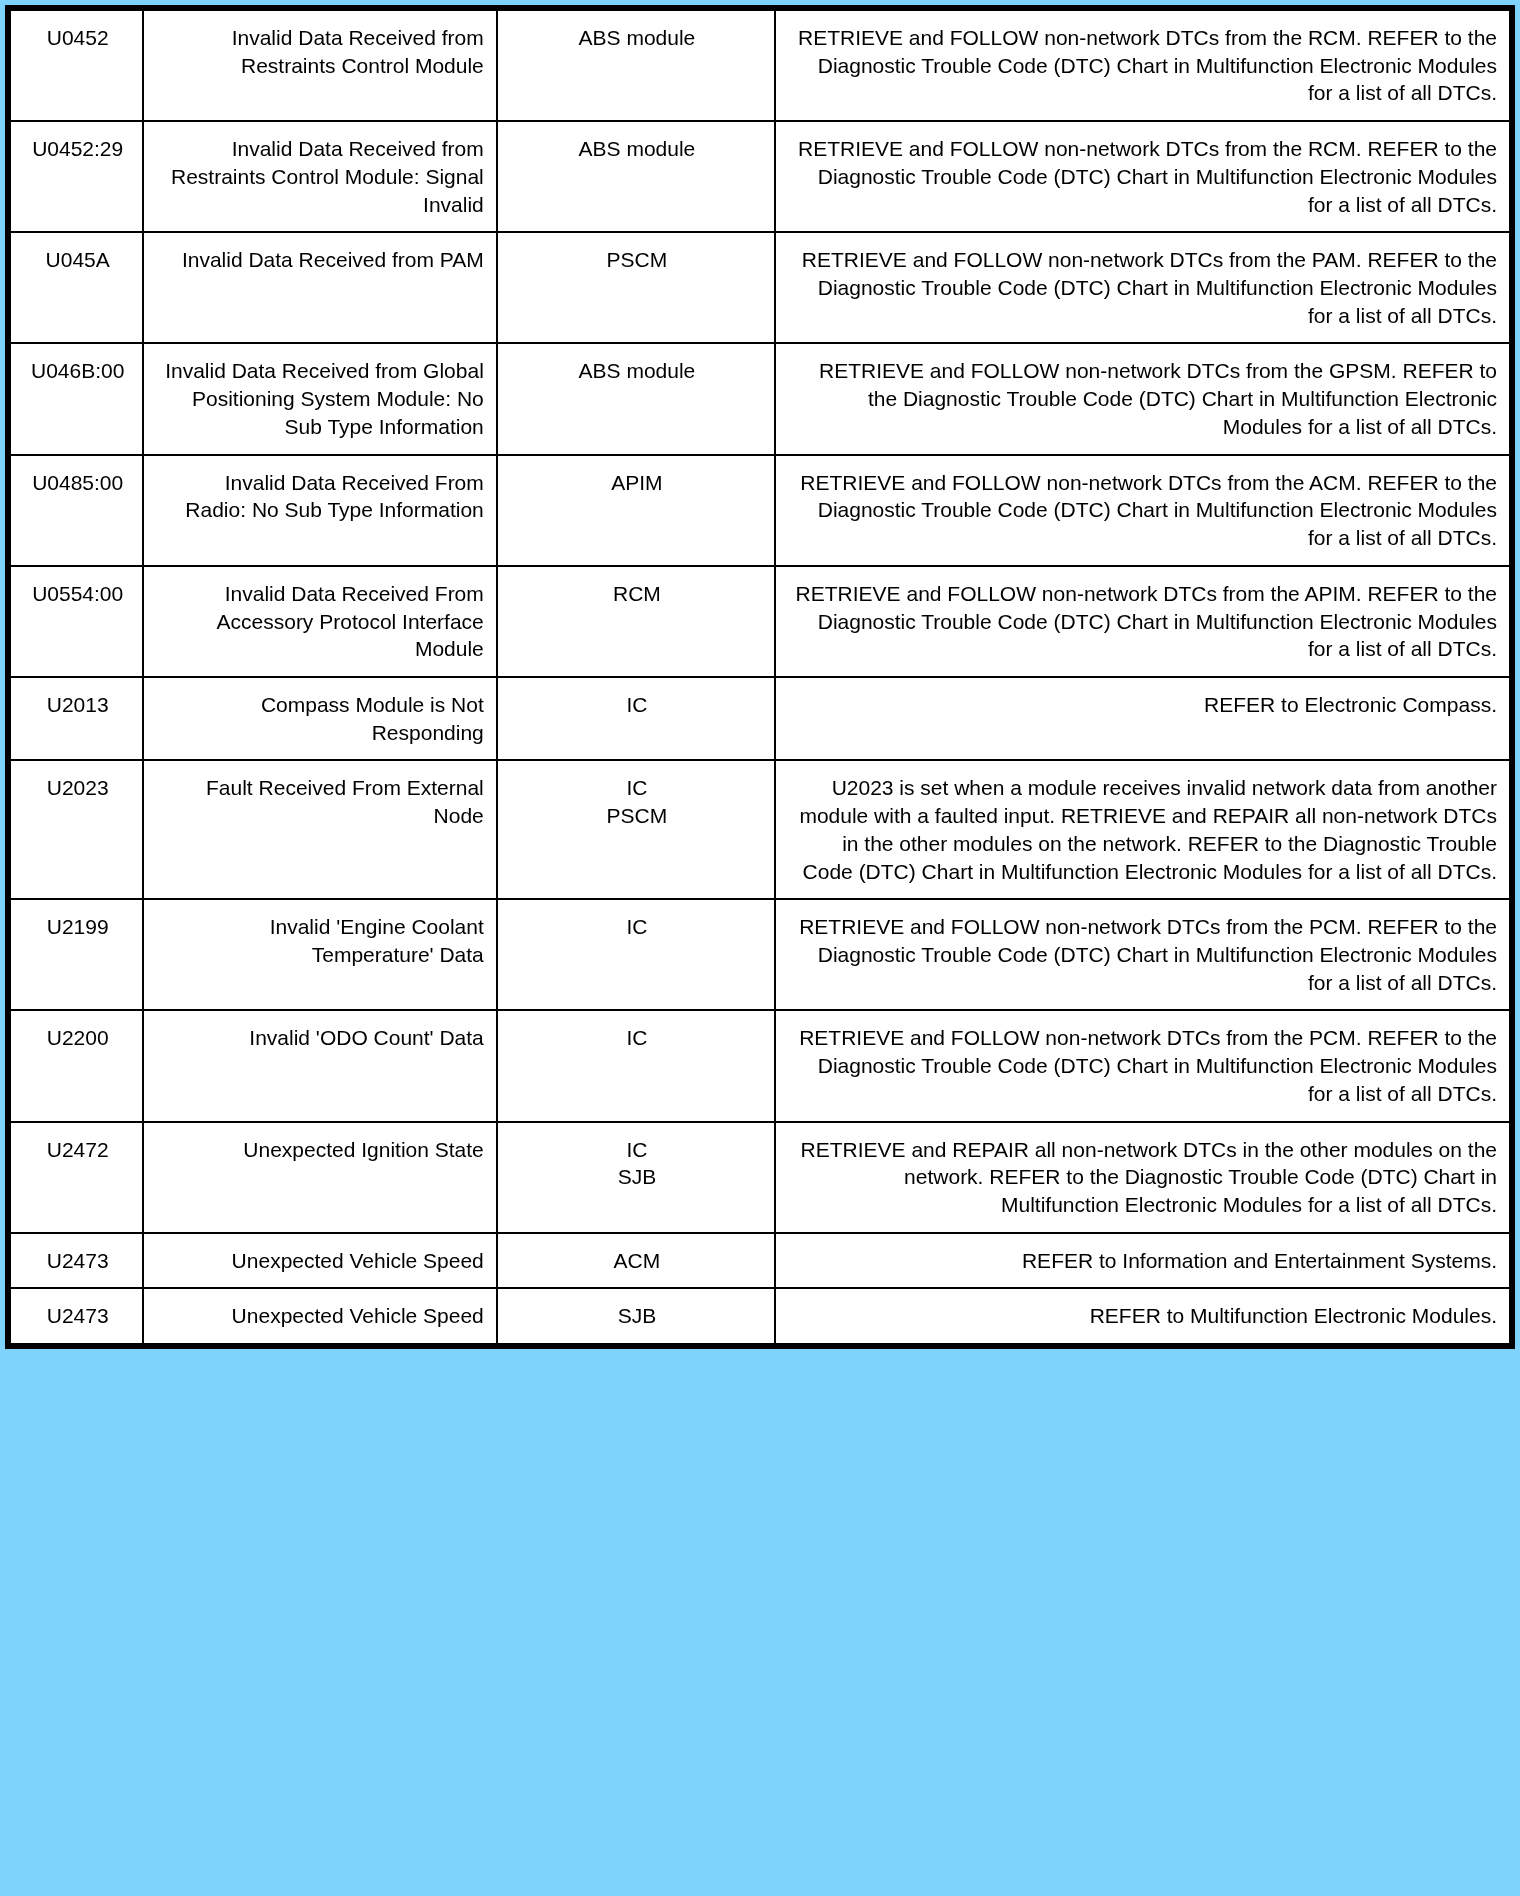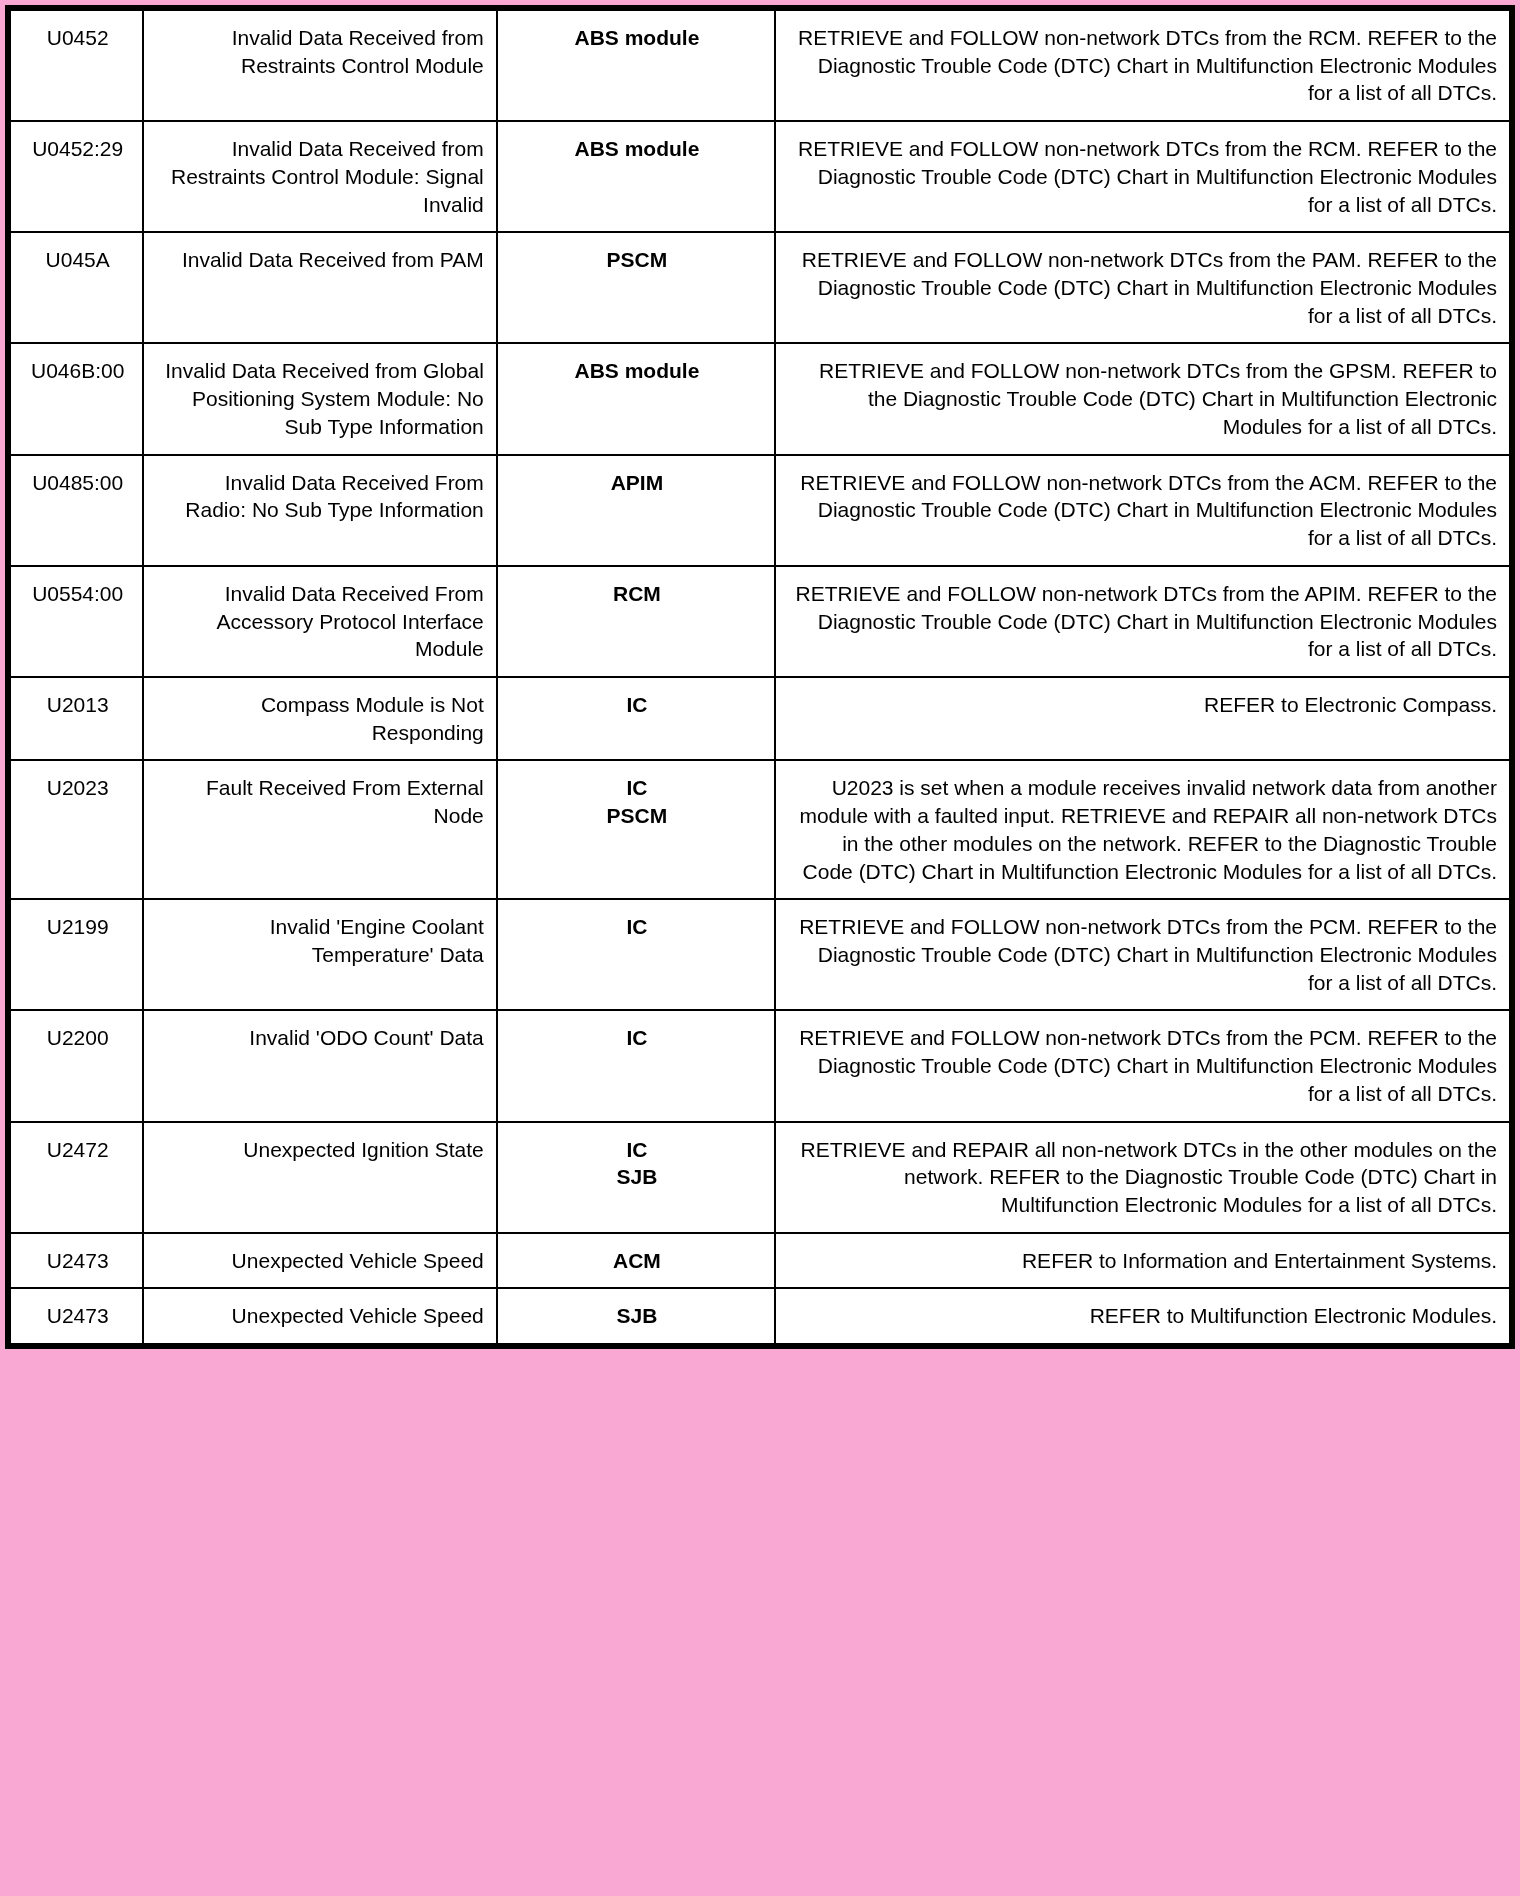--- a/index.html
+++ b/index.html
@@ -7,21 +7,21 @@
     padding: 0;
     background: #ffffff;
     font-family: "Liberation Sans", "DejaVu Sans", sans-serif;
     color: #000000;
   }
   .page {
     width: 1520px;
     min-height: 1896px;
     box-sizing: border-box;
     padding: 5px;
-    background: #f9a8d4;
+    background: #7dd3fc;
   }
   table.dtc-table {
     width: 100%;
     border-collapse: collapse;
     table-layout: fixed;
     border: 6px solid #000000;
     background: #ffffff;
   }
   table.dtc-table td {
     border: 2px solid #000000;
@@ -38,21 +38,20 @@
     padding-right: 6px;
   }
   td.module-cell {
     text-align: center;
   }
   td.desc-cell, td.action-cell {
     text-align: right;
   }
   .module-line {
     display: block;
-    font-weight: bold;
   }
 </style>
 </head>
 <body>
 
 <div class="page">
   <table class="dtc-table">
     <colgroup>
       <col style="width:9%;">
       <col style="width:23.5%;">

